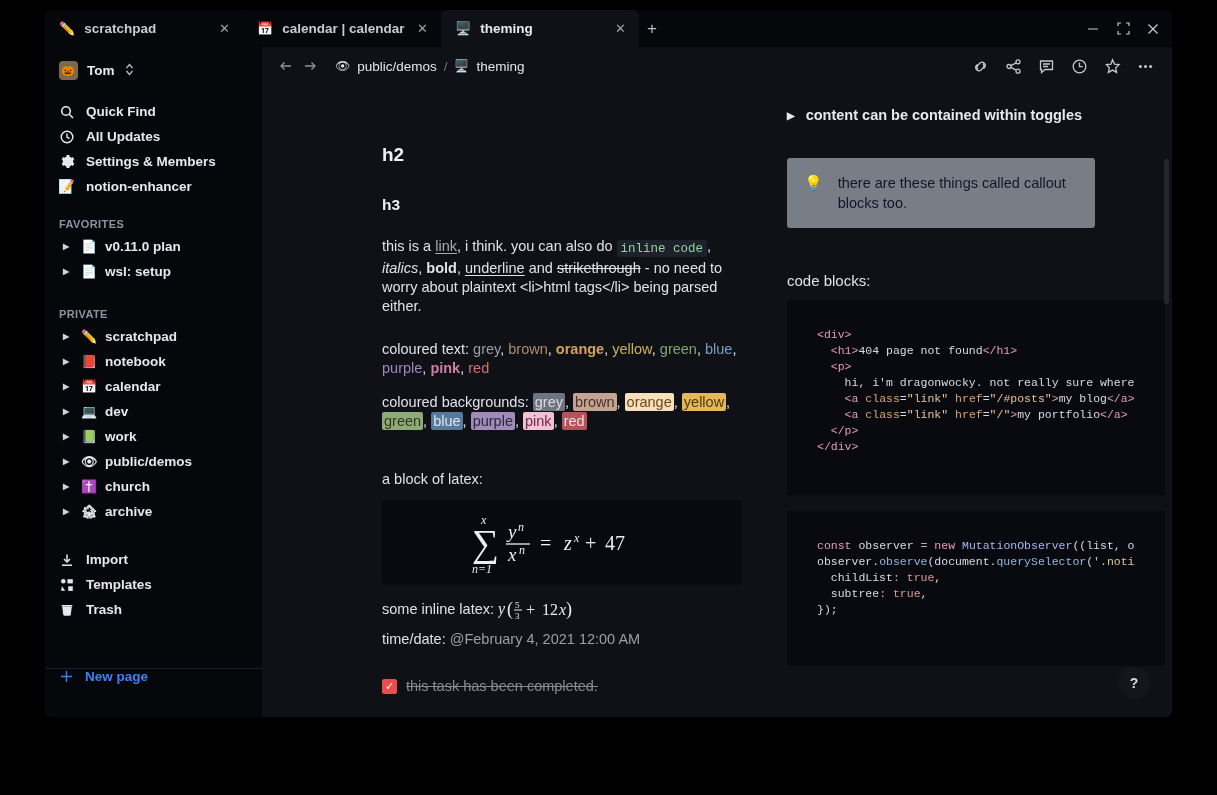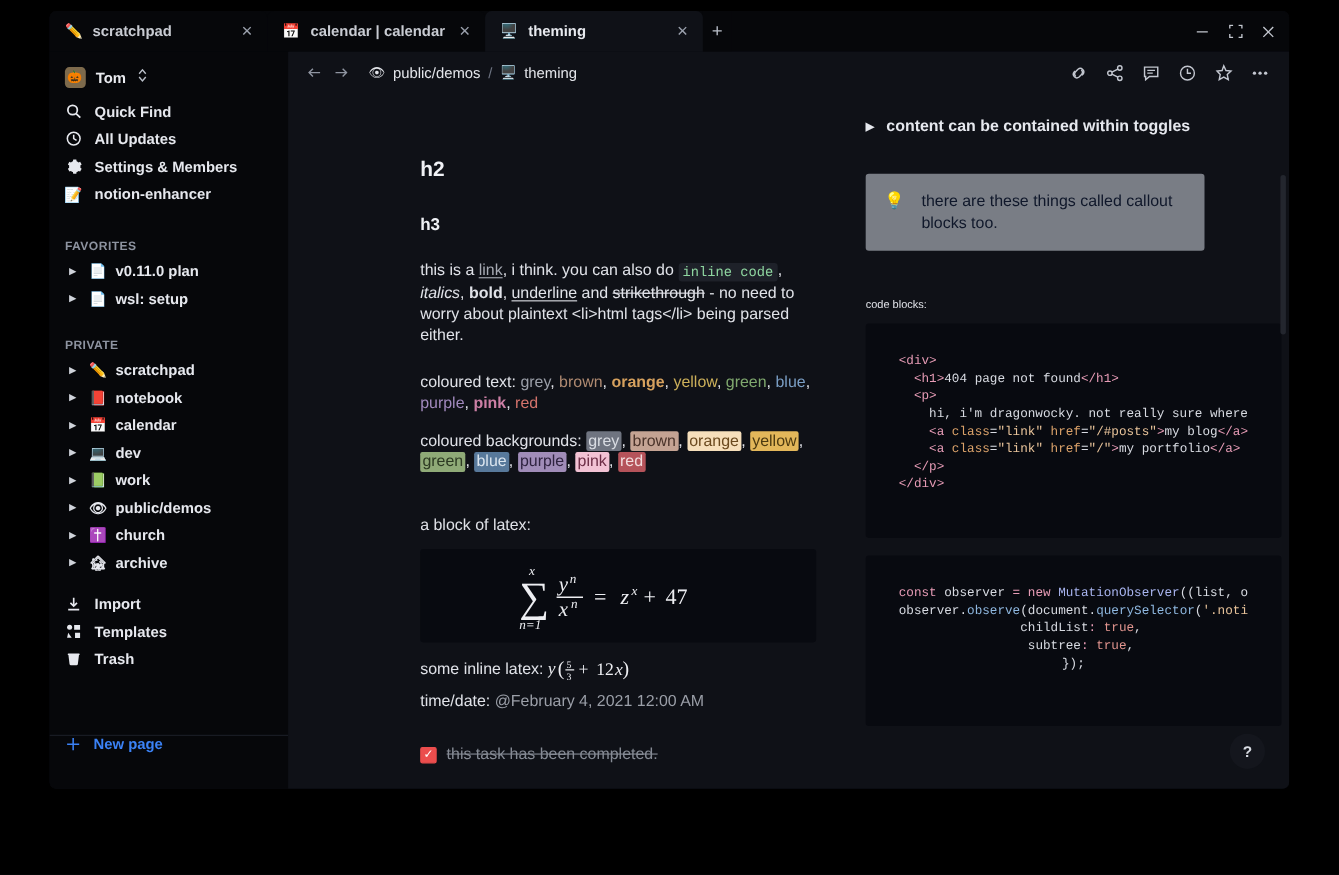--- a/index.html
+++ b/index.html
@@ -98,21 +98,21 @@
   .user-avatar {
     width: 19px; height: 19px; border-radius: 4px;
     background: #7d6a4c;
     display: flex; align-items: center; justify-content: center;
     font-size: 11px; flex: none;
   }
   .user-name { color: #e9ebf0; font-weight: bold; font-size: 13.5px; }
   .user-caret { color: #b9bec8; font-size: 11px; margin-left: 1px; }
 
   .nav-row {
-    display: flex; align-items: flex-start; gap: 11px;
+    display: flex; align-items: flex-end; gap: 11px;
     height: 25px; padding: 0 14px; color: #e6e8ee;
     font-weight: bold; font-size: 13.5px;
   }
   .nav-row .nav-ico {
     width: 16px; flex: none;
     display: flex; align-items: center; justify-content: center;
     color: #e6e8ee;
   }
 
   .section-head {
@@ -257,36 +257,36 @@
     background: #797d85;
     border-radius: 3px;
     margin-top: 35px;
     padding: 15px 17px;
     display: flex; gap: 15px;
     width: 308px;
   }
   .callout .cl-ico { font-size: 15px; flex: none; line-height: 1.35; }
   .callout .cl-text { font-size: 14.5px; line-height: 20px; color: #0f172a; }
 
-  .section-label { font-size: 10px; color: #e0e2e8; margin-top: 44px; }
+  .section-label { font-size: 15px; color: #e0e2e8; margin-top: 44px; }
 
   .codeblock {
     background: #080a10;
     border-radius: 3px;
     margin-top: 11px;
     padding: 27px 30px;
     font-family: "Liberation Mono", monospace;
     font-size: 11.5px;
     line-height: 16px;
     color: #d8dbe2;
     overflow: hidden;
     white-space: pre;
   }
   #codeblock-html { height: 195px; }
-  #codeblock-js { margin-top: 16px; height: 155px; text-align: center; }
+  #codeblock-js { margin-top: 16px; height: 155px; }
   .k-tag  { color: #e79cb6; }
   .k-attr { color: #dba26a; }
   .k-str  { color: #e8c39a; }
   .k-kw   { color: #e79cb6; }
   .k-fn   { color: #8fb8e0; }
   .k-txt  { color: #d8dbe2; margin-top: 44px; }
   .k-bool { color: #e2958f; }
   .k-cls  { color: #a9b5f0; }
 
   #content-scrollbar {

